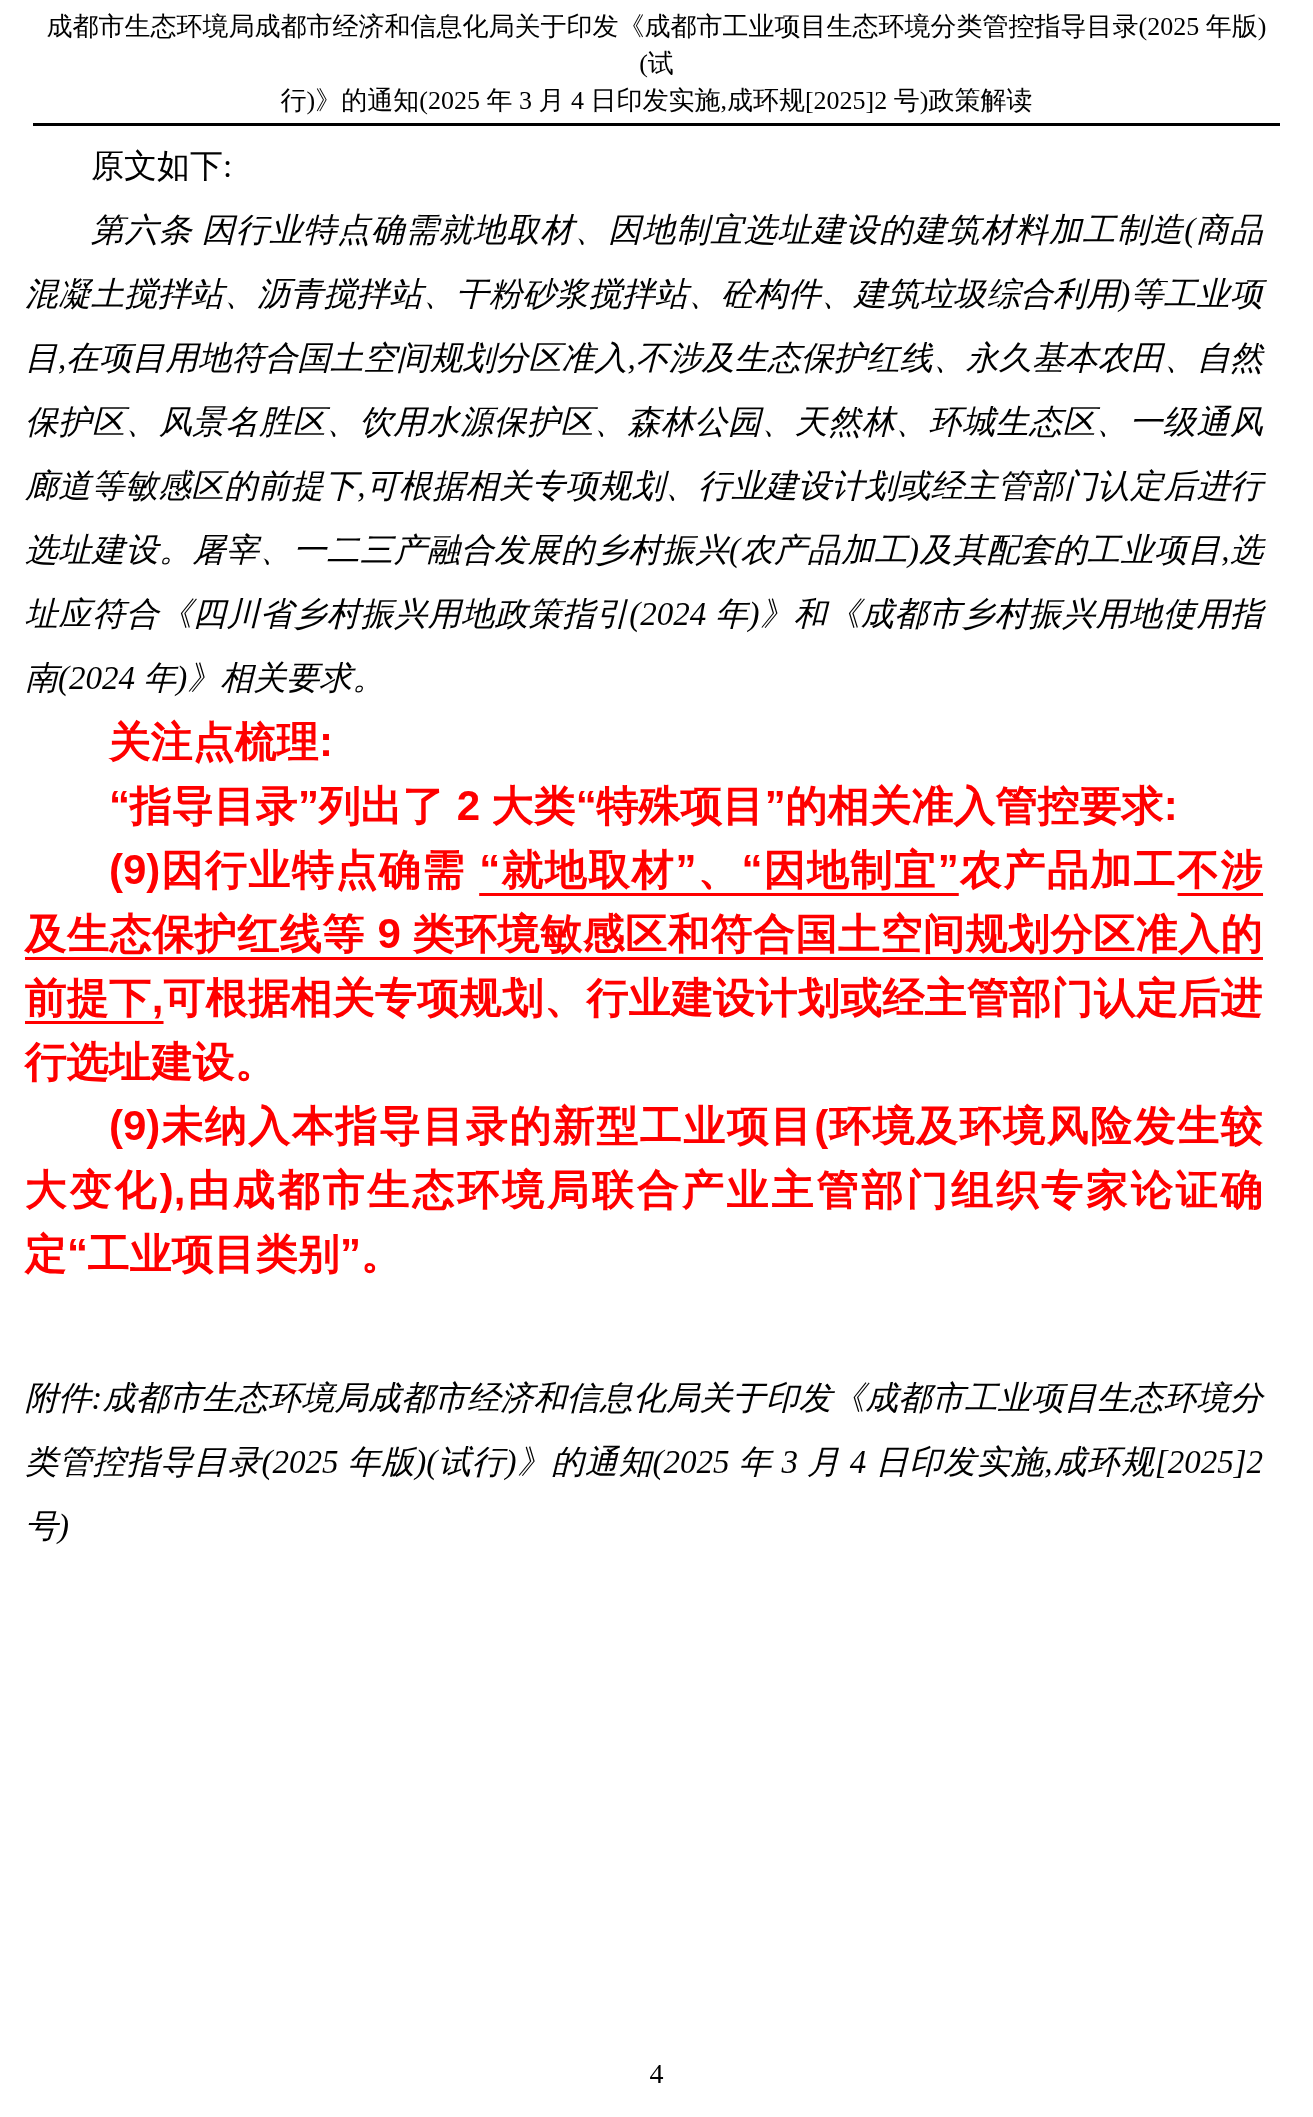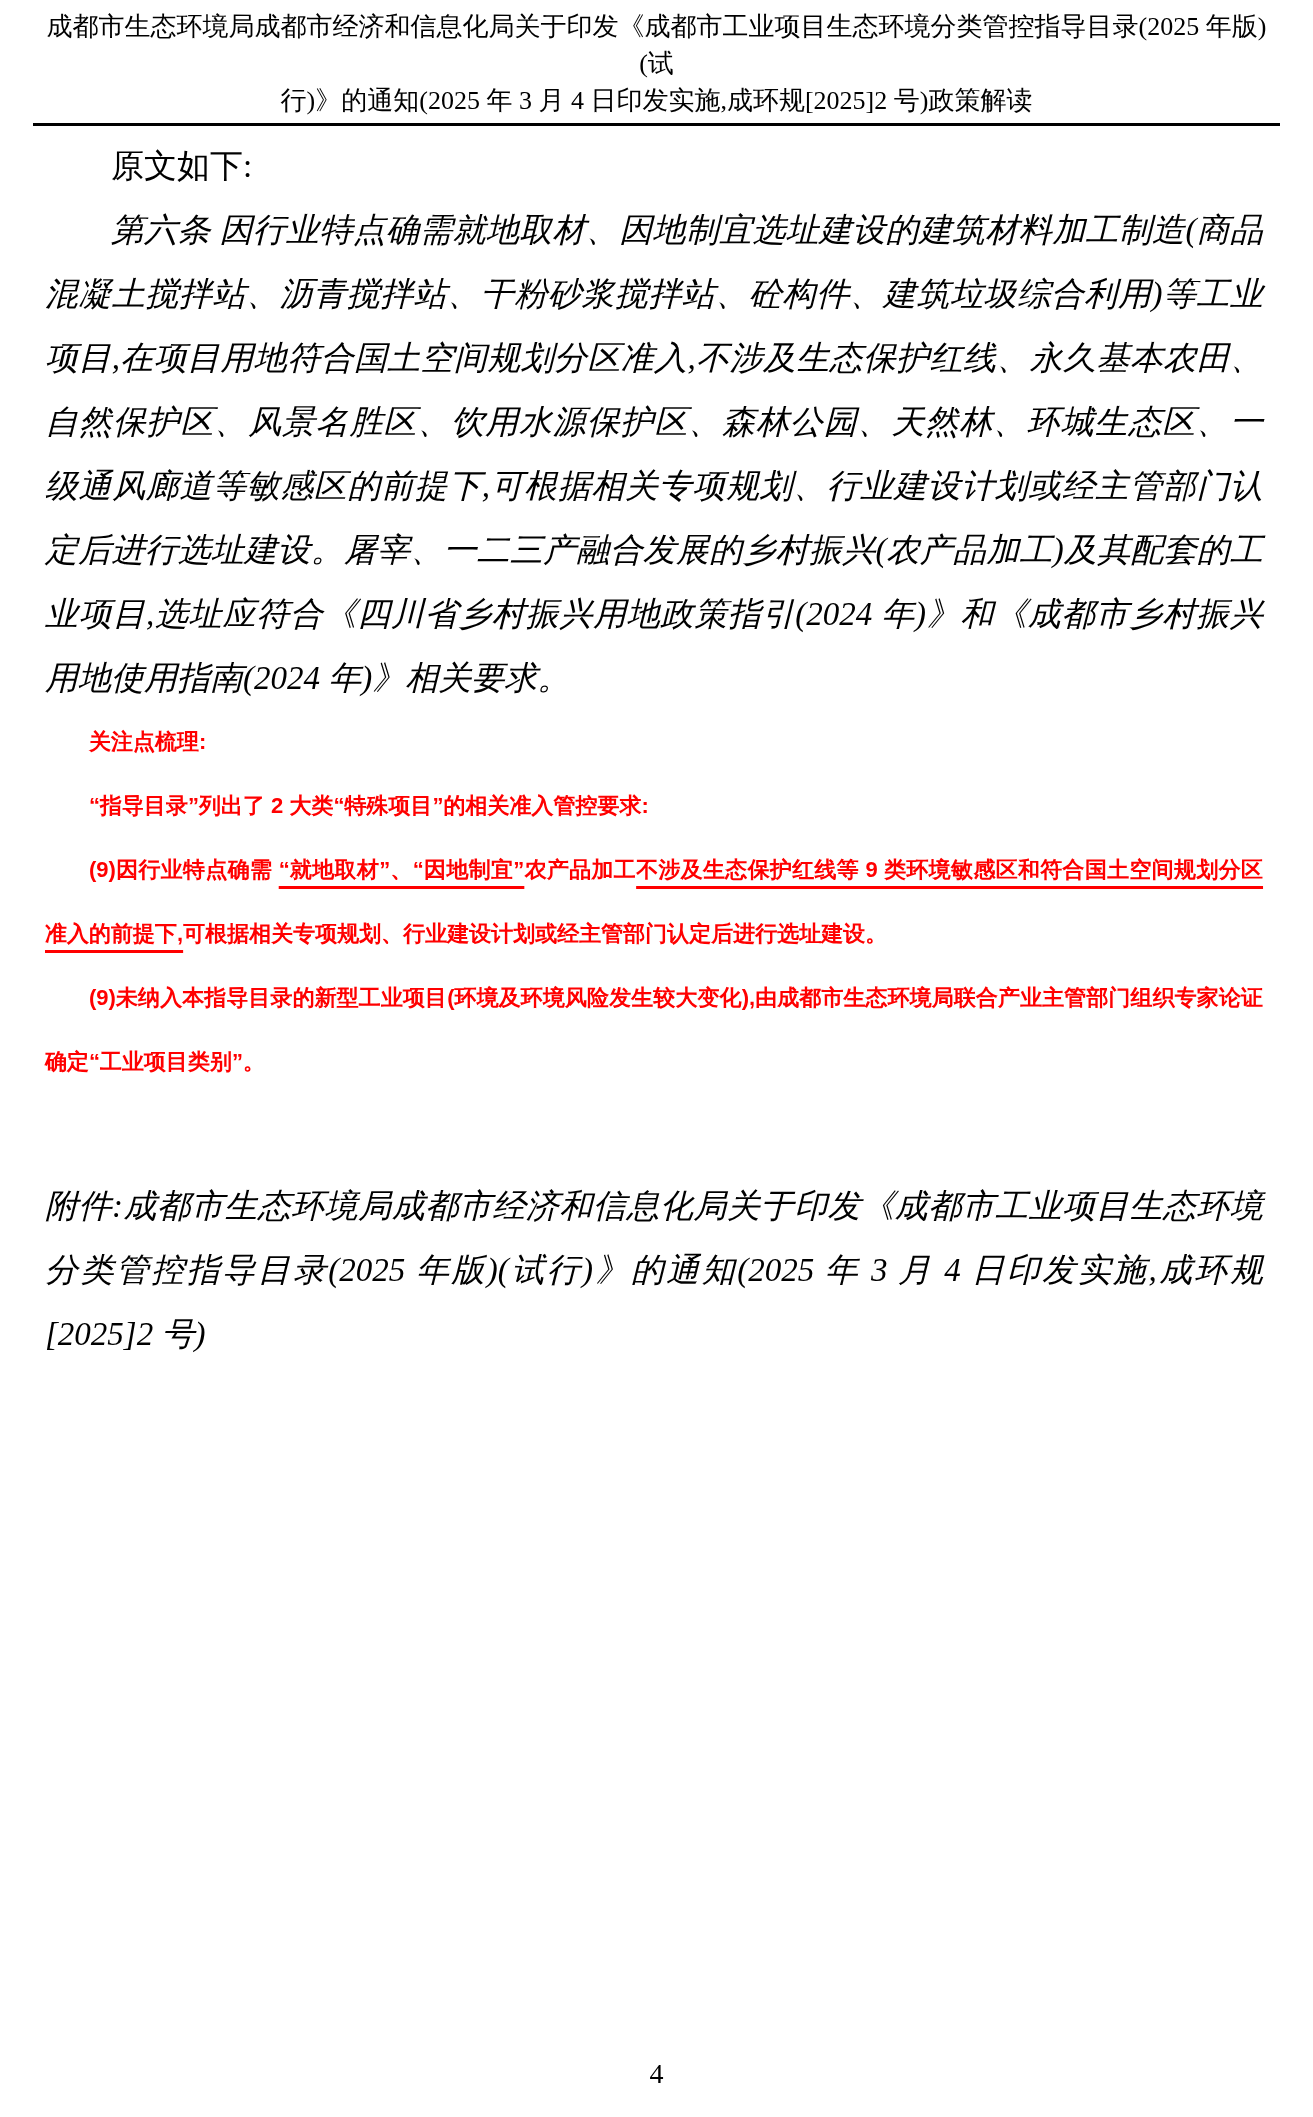--- a/index.html
+++ b/index.html
@@ -35,42 +35,42 @@
     margin: 27px 50px 0 42px;
     font-family: "Liberation Sans", sans-serif;
     font-weight: bold;
     font-size: 40px;
     line-height: 48px;
     color: var(--ink);
   }
 
   
   .body-text {
-    margin: 8px 50px 0 45px;
+    margin: 8px 50px 0 25px;
     text-align: justify;
   }
   .para {
     margin: 0;
     font-size: 33px;
     line-height: 64px;
   }
   .intro {
     text-indent: 2em;
     font-family: "Liberation Serif", serif;
   }
   .kai {
     font-style: italic;
     text-indent: 2em;
     font-family: "Liberation Serif", serif;
   }
   .red {
     color: var(--accent-red);
     font-family: "Liberation Sans", sans-serif;
     font-weight: bold;
-    font-size: 22px;
+    font-size: 42px;
     text-indent: 2em;
   }
   .red .u {
     text-decoration: underline;
     text-decoration-thickness: 2.5px;
     text-underline-offset: 9px;
   }
   .attachment {
     margin-top: 80px;
     font-style: italic;

